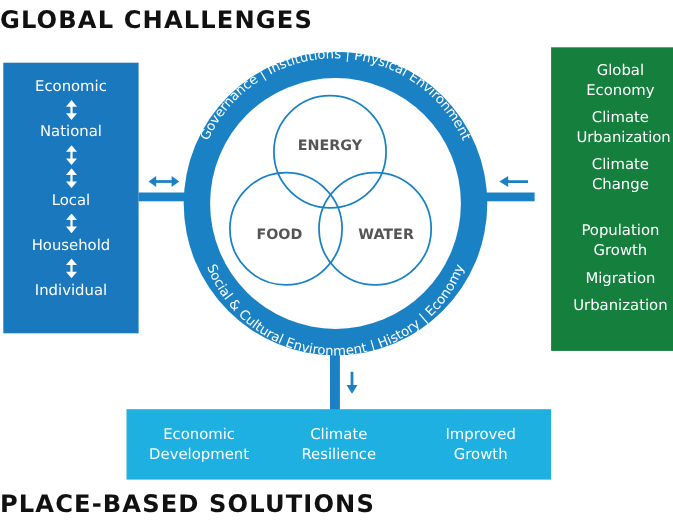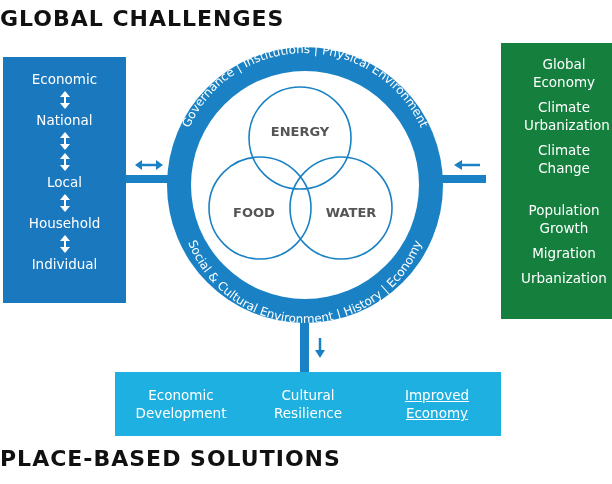--- a/index.html
+++ b/index.html
@@ -129,22 +129,22 @@
     <div class="right-item">Urbanization</div>
   </div>
 </div>
 
 <div class="bottom-box">
   <div class="bottom-item" style="left:6px;">
     <div>Economic</div>
     <div>Development</div>
   </div>
   <div class="bottom-item" style="left:133px;">
-    <div>Cultural</div>
+    <div>Climate</div>
     <div>Resilience</div>
   </div>
-  <div class="bottom-item" style="left:262px;text-decoration:underline;">
+  <div class="bottom-item" style="left:262px;">
     <div>Improved</div>
-    <div>Economy</div>
+    <div>Growth</div>
   </div>
 </div>
 
 <div class="title" id="title-bottom">PLACE-BASED SOLUTIONS</div>
 
 </body></html>

